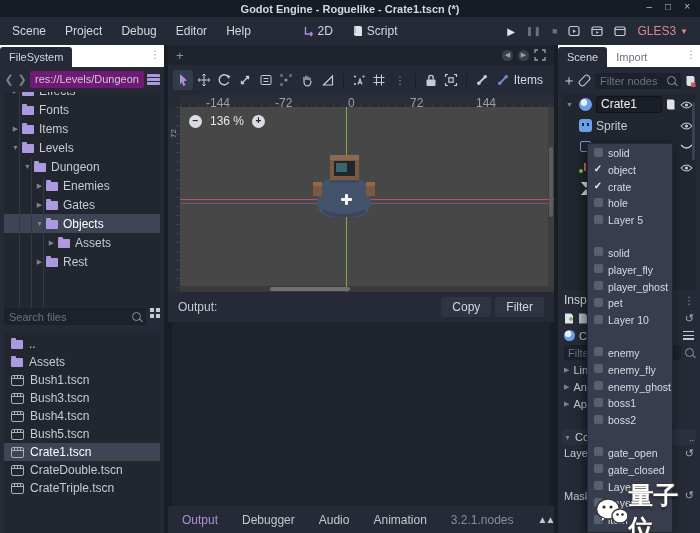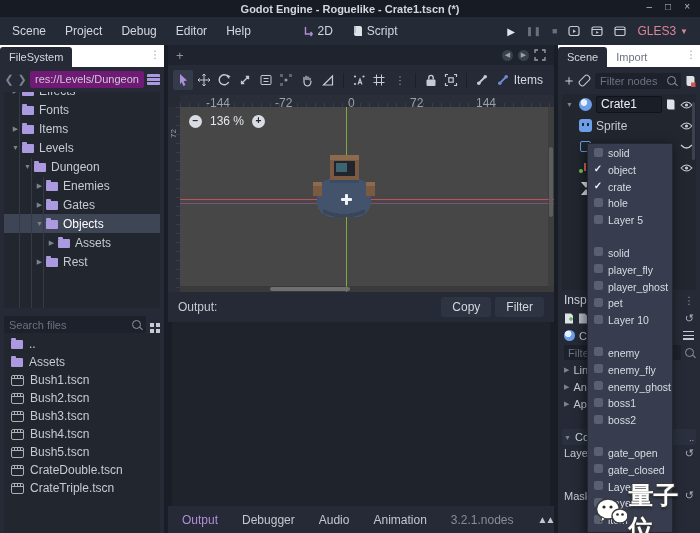--- a/index.html
+++ b/index.html
@@ -31,21 +31,21 @@
   .pathfield{flex:1;height:17px;background:#701a75;border-radius:2px;font-size:11px;color:#c8cdd4;
              line-height:17px;padding:0 5px;white-space:nowrap;overflow:hidden}
   .hamb{width:13px;height:11px;background:linear-gradient(#ab9ae0 0 3px,transparent 3px 4px,#ab9ae0 4px 7px,transparent 7px 8px,#ab9ae0 8px 11px);border-radius:1px}
   .fstree{height:216px;background:#21262f;margin:0 4px;overflow:hidden;position:relative;font-size:12px}
   .trow{height:19px;display:flex;align-items:center;white-space:nowrap}
   .trow.sel{background:#3e4554;color:#fff}
   .tw{width:11px;text-align:center;font-size:7px;color:#7c828d;flex:none}
   .folder{width:12px;height:9px;background:#ab9ae0;border-radius:1px;position:relative;flex:none;margin:1px 5px 0 1px}
   .folder::before{content:"";position:absolute;top:-2px;left:0;width:5px;height:2px;background:#ab9ae0;border-radius:1px 1px 0 0}
   .guide{position:absolute;width:1px;background:#343a46;top:0;bottom:0}
-  .fssearch{height:25px;display:flex;align-items:flex-end;gap:4px;padding:0 4px}
+  .fssearch{height:25px;display:flex;align-items:flex-start;gap:4px;padding:0 4px}
   .searchwell{flex:1;height:17px;background:#1d212b;border-radius:2px;display:flex;align-items:center;padding:0 5px;gap:4px}
   .ph{font-size:11px;color:#6b7280;flex:1}
   .mag{width:7px;height:7px;border:1.3px solid #8e939e;border-radius:50%;position:relative;flex:none}
   .mag::after{content:"";position:absolute;width:4px;height:1.4px;background:#8e939e;transform:rotate(45deg);right:-3px;bottom:-1px}
   .grid4{width:10px;height:10px;flex:none;background:
     linear-gradient(#c6cbd3,#c6cbd3) 0 0/4px 4px no-repeat,
     linear-gradient(#c6cbd3,#c6cbd3) 6px 0/4px 4px no-repeat,
     linear-gradient(#c6cbd3,#c6cbd3) 0 6px/4px 4px no-repeat,
     linear-gradient(#c6cbd3,#c6cbd3) 6px 6px/4px 4px no-repeat}
   .fslist{flex:1;background:#21262f;margin:0 4px;font-size:12px;overflow:hidden;padding-top:2px}
@@ -286,33 +286,33 @@
       <div class="frow">
           <span class="folder" style="margin:1px 0 0"></span>
           <span>Assets</span>
         </div>
       <div class="frow">
           <span class="scn"></span>
           <span>Bush1.tscn</span>
         </div>
       <div class="frow">
           <span class="scn"></span>
-          <span>Bush2.tscn</span>
-        </div>
-      <div class="frow">
-          <span class="scn"></span>
           <span>Bush3.tscn</span>
         </div>
       <div class="frow">
           <span class="scn"></span>
           <span>Bush4.tscn</span>
         </div>
       <div class="frow">
           <span class="scn"></span>
           <span>Bush5.tscn</span>
+        </div>
+      <div class="frow sel">
+          <span class="scn"></span>
+          <span>Crate1.tscn</span>
         </div>
       <div class="frow">
           <span class="scn"></span>
           <span>CrateDouble.tscn</span>
         </div>
       <div class="frow">
           <span class="scn"></span>
           <span>CrateTriple.tscn</span>
         </div>
     </div>

